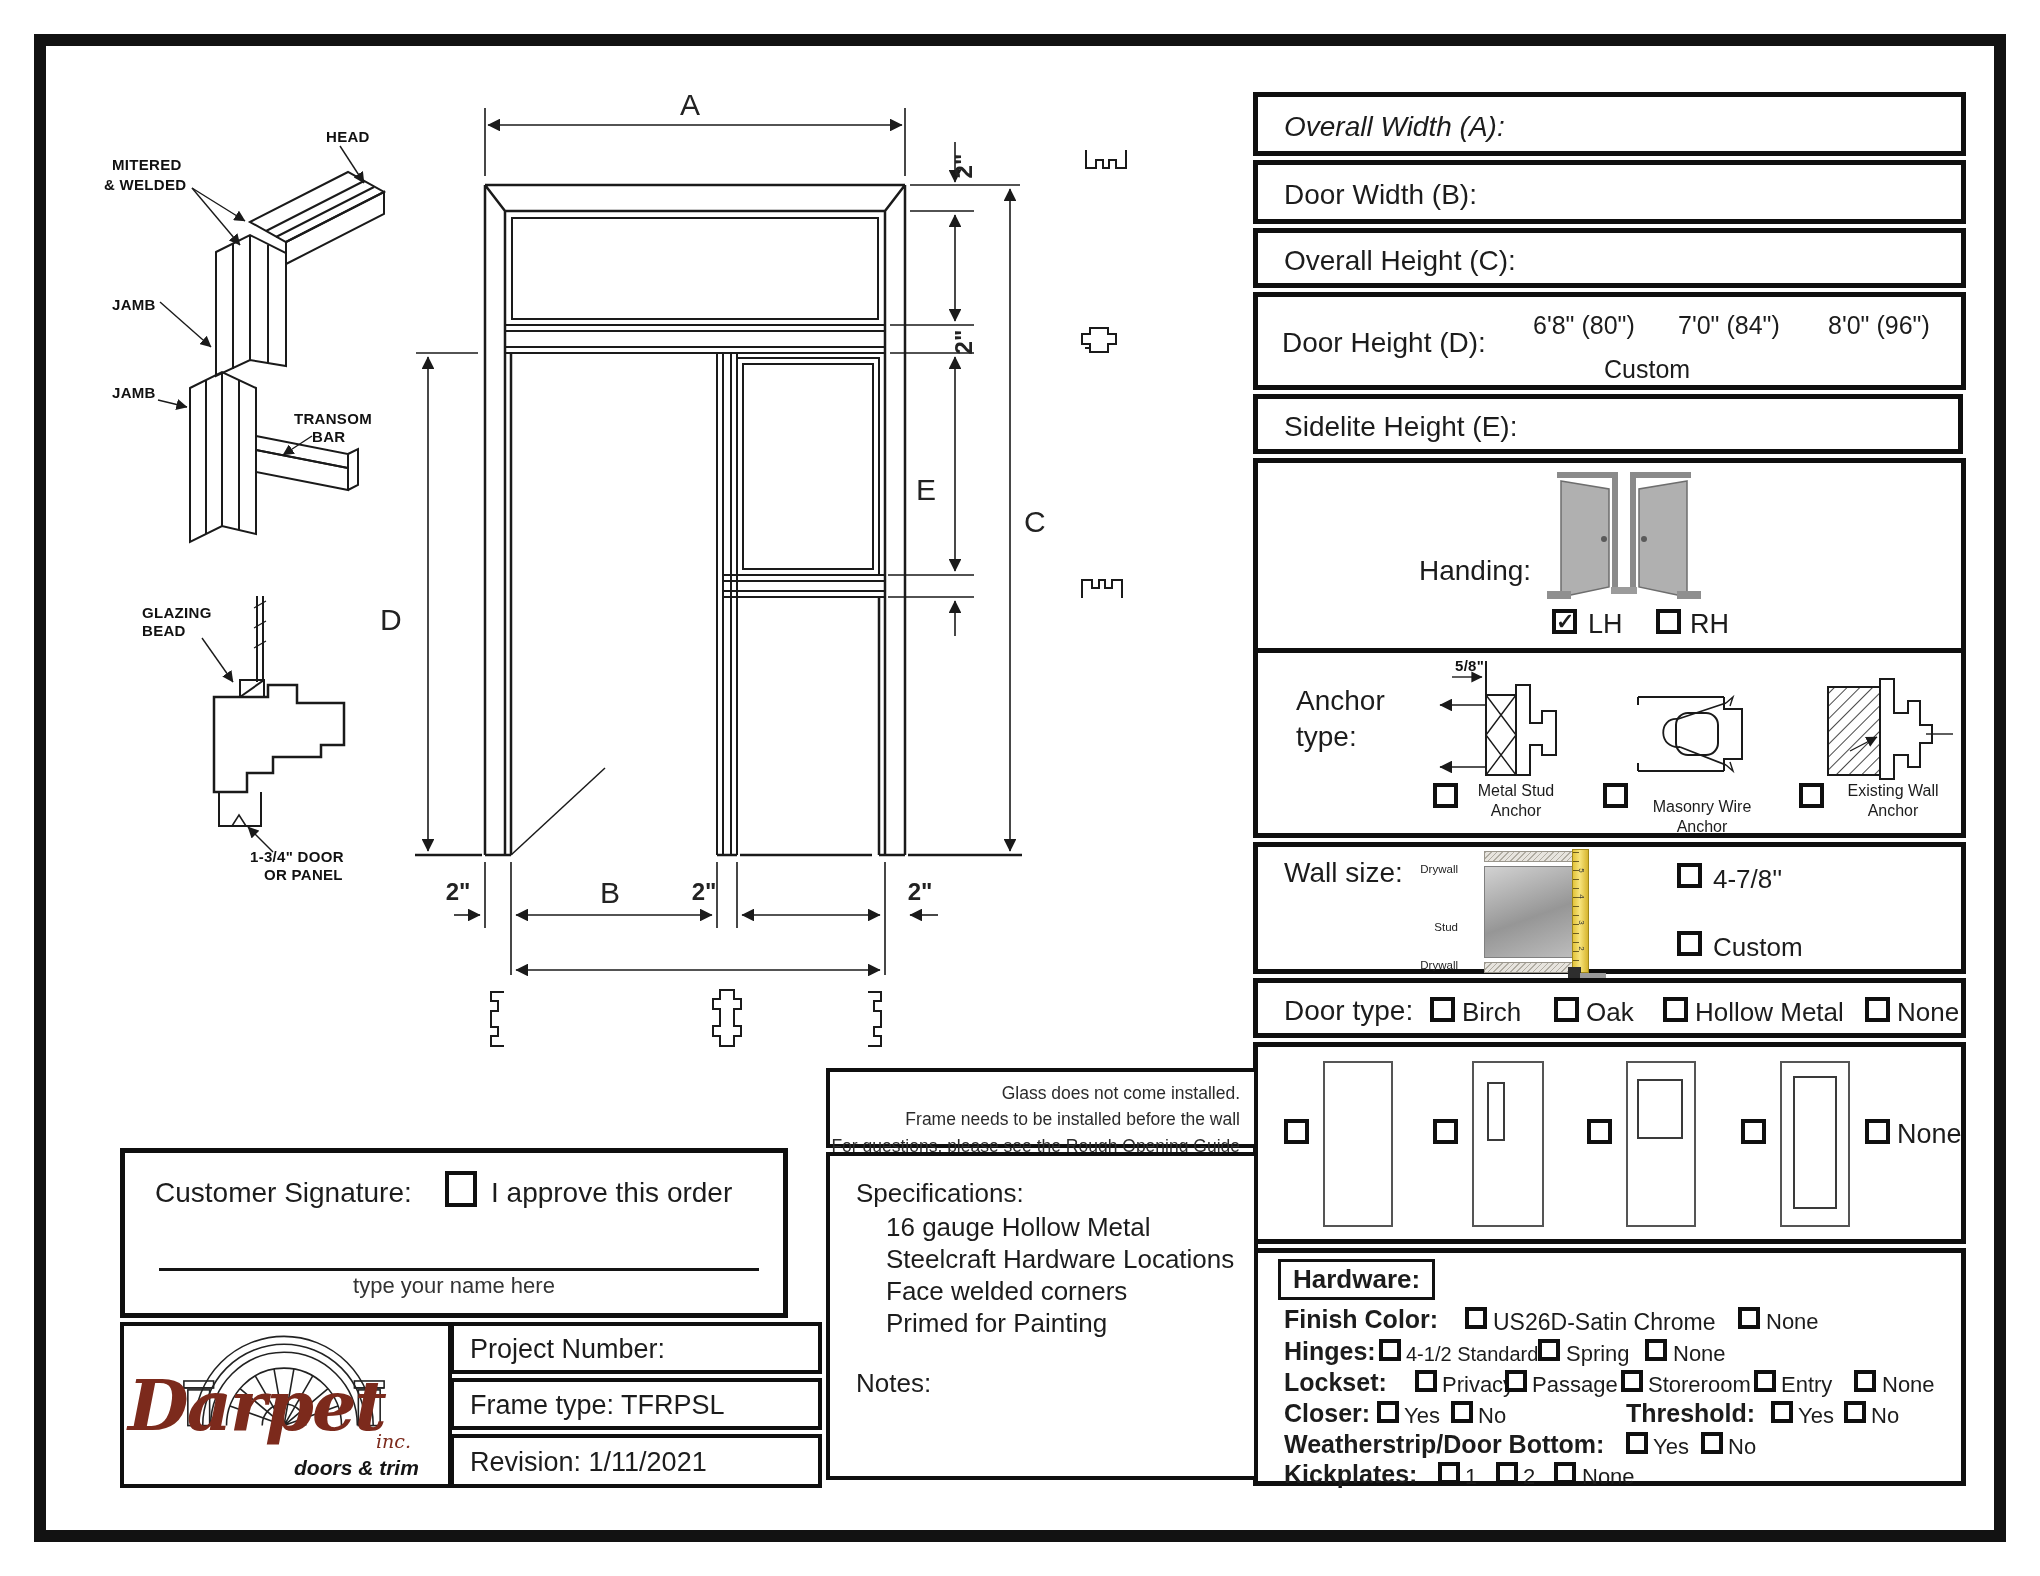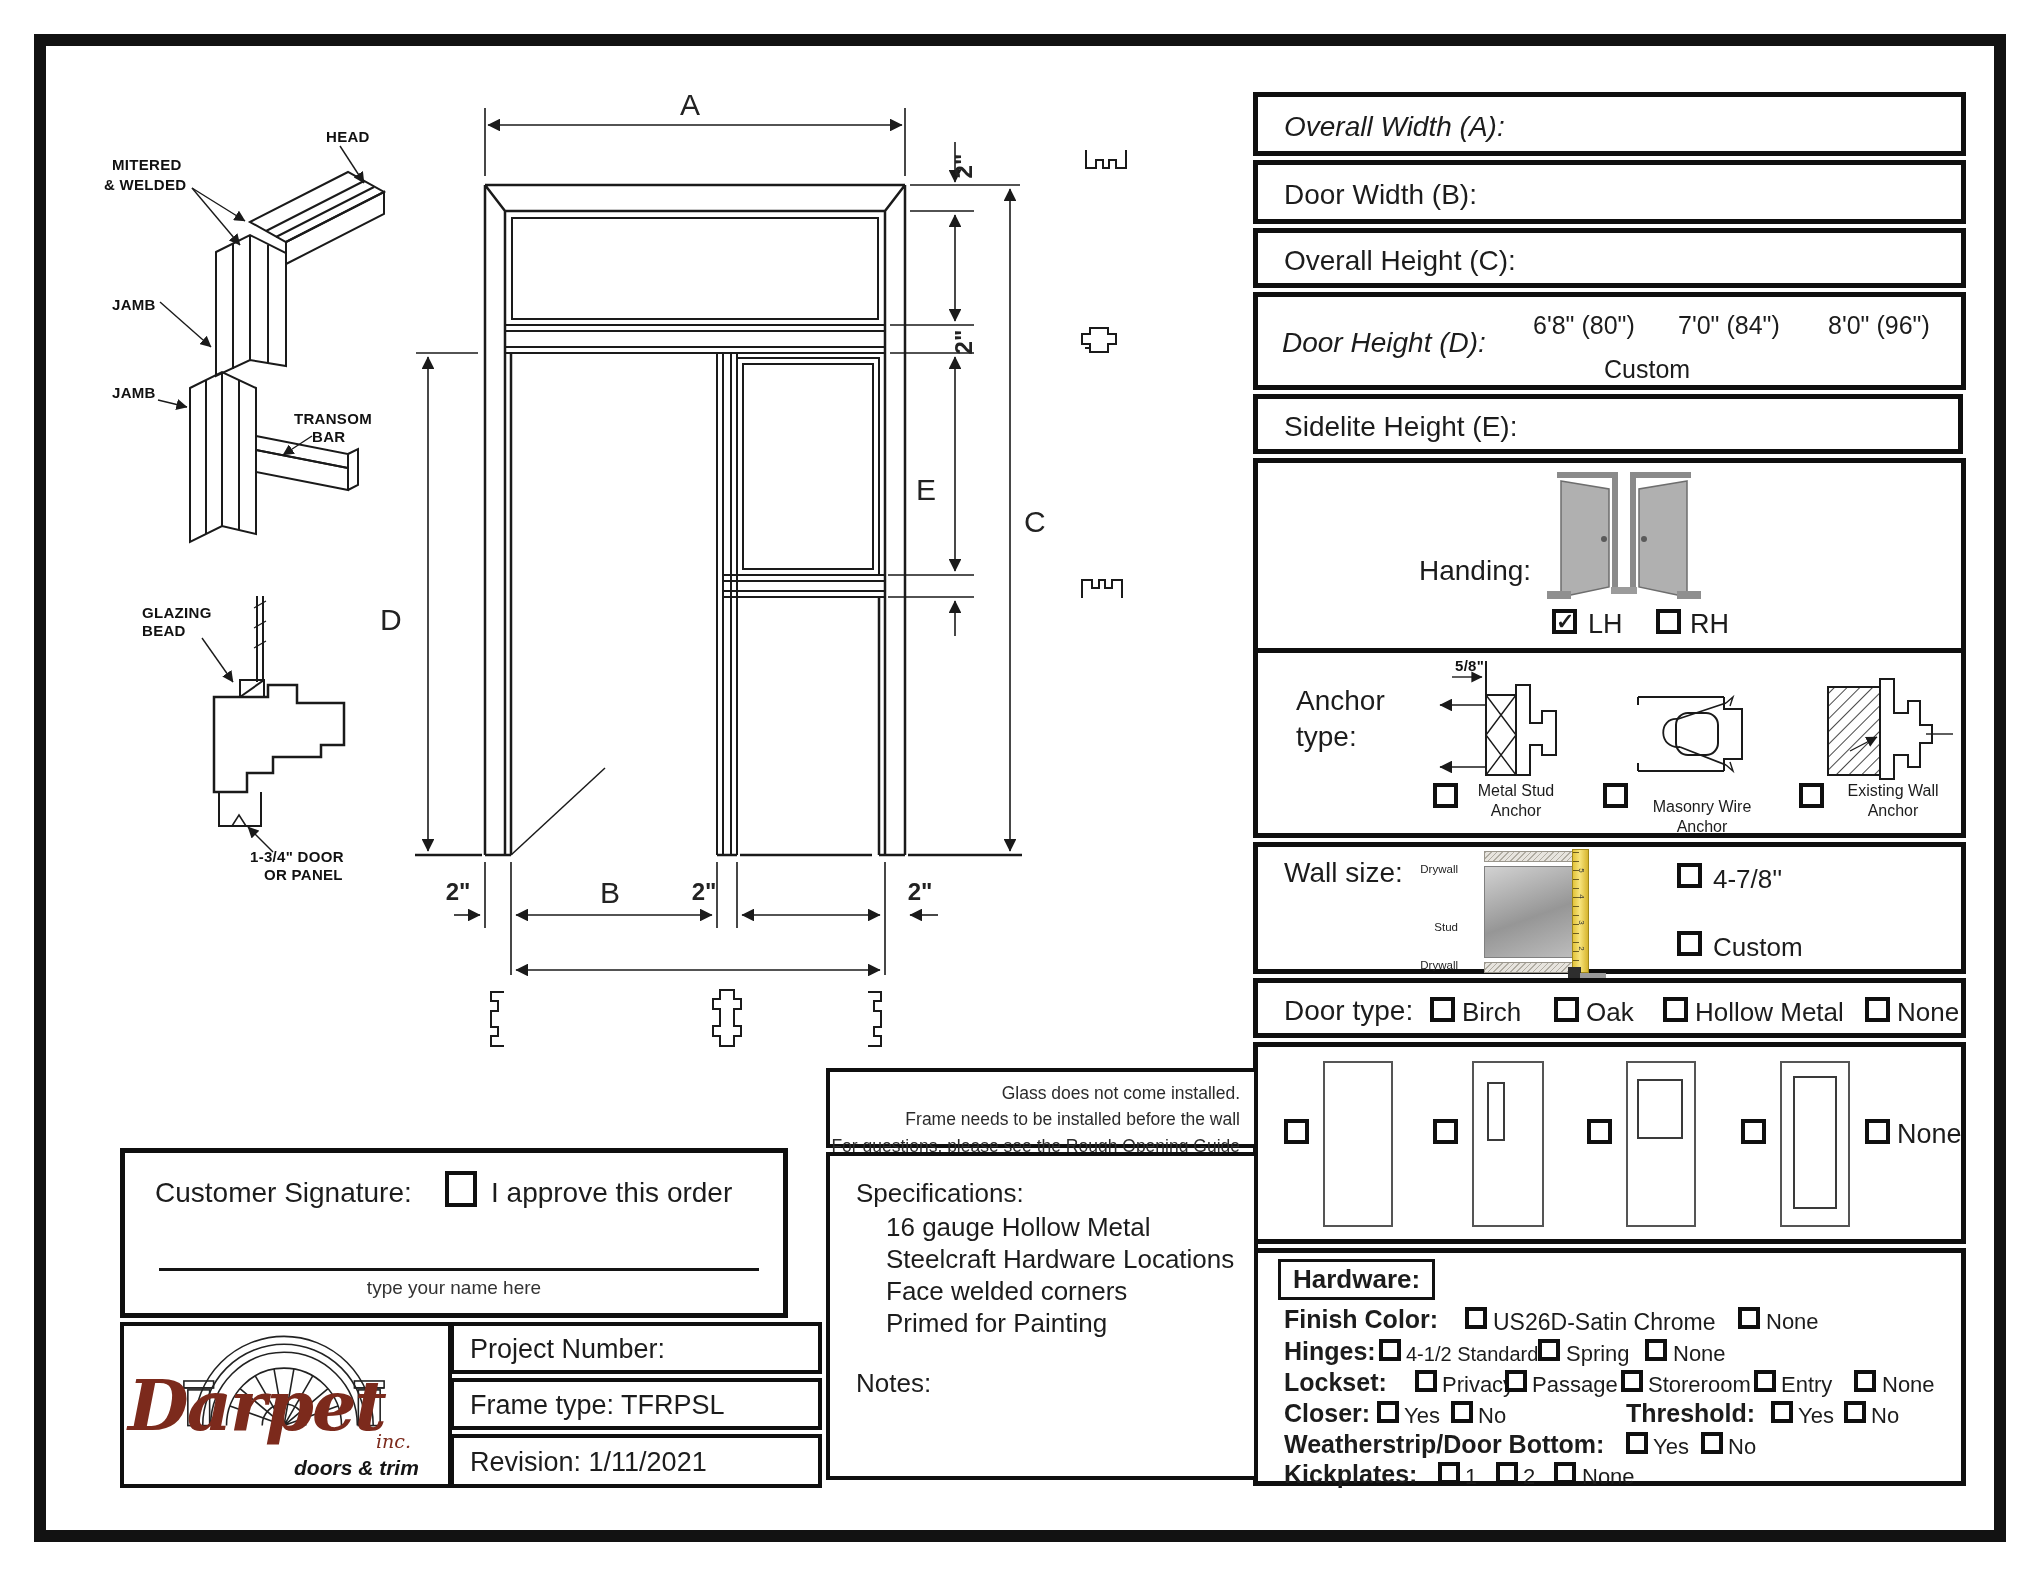--- a/index.html
+++ b/index.html
@@ -29,21 +29,21 @@
   .stud{position:absolute;left:0;top:15px;width:92px;height:92px;
         background:linear-gradient(160deg,#d2d2d2,#969696 55%,#bdbdbd);border:1px solid #808080;box-sizing:border-box;}
   .tape{position:absolute;width:17px;height:124px;background:linear-gradient(to right,#e3c43a,#f7e47d 45%,#d7b52e);
         border:1px solid #a08818;box-sizing:border-box;}
   .tape:before{content:"";position:absolute;left:0;top:2px;width:6px;height:118px;
         background-image:repeating-linear-gradient(to bottom,rgba(40,30,0,.65) 0 1px,transparent 1px 9px);}
   .tape-num{position:absolute;left:6px;font-size:8px;color:#333;transform:rotate(90deg);}
   .tape-hook{position:absolute;width:13px;height:11px;background:#2e2e2e;}
   .tape-base{position:absolute;width:26px;height:5px;background:#9a9a9a;}
   .sigline{position:absolute;height:0;border-top:3px solid #141414;}
-  .hint{position:absolute;font-size:19px;color:#333;text-align:center;}
+  .hint{position:absolute;font-size:22px;color:#333;text-align:center;}
   .note-text{position:absolute;right:14px;top:8px;text-align:right;font-size:17.5px;line-height:1.5;color:#2b2b2b;}
   .spec{position:absolute;font-size:26px;white-space:nowrap;}
   .logo-name{position:absolute;font-family:"DejaVu Serif",serif;font-style:italic;font-weight:bold;
              font-size:70px;color:#7c2a1c;letter-spacing:-2px;}
   .logo-inc{position:absolute;font-family:"DejaVu Serif",serif;font-style:italic;font-size:19px;color:#7c2a1c;}
   .logo-tag{position:absolute;font-size:21px;font-weight:bold;font-style:italic;color:#151515;}
   .hw-title{position:absolute;border:3px solid #111;padding:2px 12px;font-size:26px;font-weight:bold;}
   svg text{font-family:"Liberation Sans",sans-serif;}
   .dtxt{font-size:15px;font-weight:600;letter-spacing:.3px;fill:#111;}
   .dimtxt{font-size:30px;fill:#222;}
@@ -179,21 +179,21 @@
   <div class="box" style="left:1253px;top:92px;width:713px;height:64px;">
     <span class="lbl" style="left:26px;top:14px;font-style:italic;">Overall Width (A):</span>
   </div>
   <div class="box" style="left:1253px;top:160px;width:713px;height:64px;">
     <span class="lbl" style="left:26px;top:14px;">Door Width (B):</span>
   </div>
   <div class="box" style="left:1253px;top:228px;width:713px;height:60px;">
     <span class="lbl" style="left:26px;top:12px;">Overall Height (C):</span>
   </div>
   <div class="box" style="left:1253px;top:292px;width:713px;height:98px;">
-    <span class="lbl" style="left:24px;top:30px;font-style:italic;">Door Height (D):</span>
+    <span class="lbl" style="left:24px;top:30px;">Door Height (D):</span>
     <span class="opt" style="left:275px;top:14px;font-size:25px;">6'8" (80")</span>
     <span class="opt" style="left:420px;top:14px;font-size:25px;">7'0" (84")</span>
     <span class="opt" style="left:570px;top:14px;font-size:25px;">8'0" (96")</span>
     <span class="opt" style="left:346px;top:58px;font-size:25px;">Custom</span>
   </div>
   <div class="box" style="left:1253px;top:394px;width:710px;height:60px;">
     <span class="lbl" style="left:26px;top:12px;">Sidelite Height (E):</span>
   </div>
 
   <div class="box" style="left:1253px;top:458px;width:713px;height:230px;">

